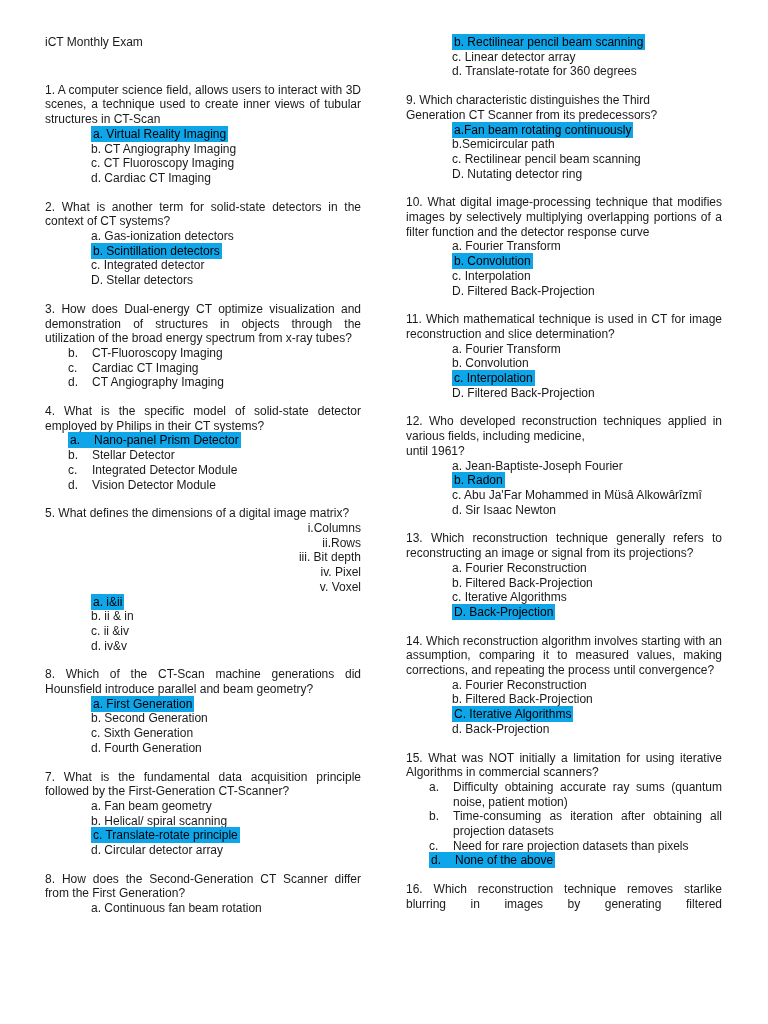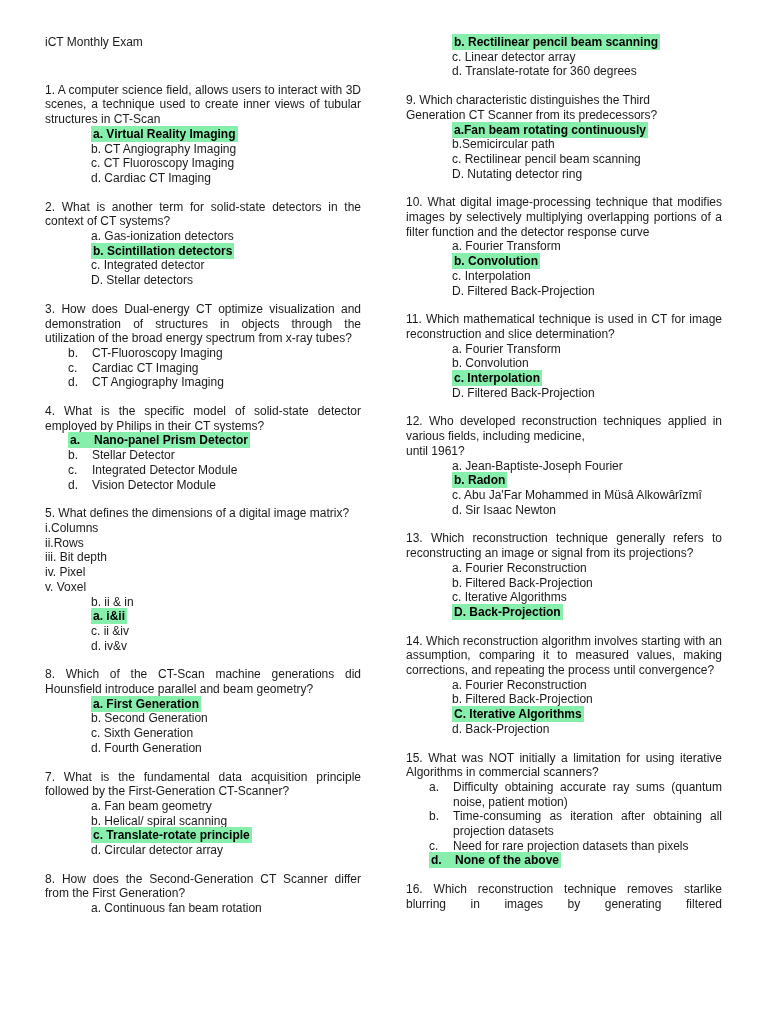--- a/index.html
+++ b/index.html
@@ -8,26 +8,26 @@
     padding:35px 45px 0 45px;overflow:hidden;
     font-family:"Liberation Sans","DejaVu Sans",sans-serif;
     font-size:12px;line-height:14.7px;color:#1a1a1a;border-radius:31px;
   }
   .cols{display:flex;gap:45px;}
   .col{width:316px;flex:0 0 316px;}
   .title{margin-bottom:33px;}
   .question{margin-bottom:14px;}
   .q-text{text-align:justify;white-space:pre-line;}
   .q-text.jlast{text-align-last:justify;}
-  .roman-item{text-align:left;}
+  .roman-item{text-align:right;}
   .opt{text-align:justify;}
   .opt-normal{margin-left:46px;}
   .opt-wide{padding-left:47px;text-indent:-24px;}
   .opt-label{display:inline-block;width:24px;text-indent:0;}
-  .hl{background:#86efac;font-weight:bold;color:#000;padding:1px 2px;}
+  .hl{background:#0ea5e9;font-weight:normal;color:#000;padding:1px 2px;}
 </style>
 </head>
 <body>
 
 <div class="page">
   <div class="cols">
     <div class="col">
       <div class="title">iCT Monthly Exam</div>
       <div id="col-blocks-0">
           <div class="question">
@@ -57,22 +57,22 @@
             <div class="opt opt-wide"><span><span class="opt-label">c.</span>Integrated Detector Module</span></div>
             <div class="opt opt-wide"><span><span class="opt-label">d.</span>Vision Detector Module</span></div>
           </div>
           <div class="question">
             <div class="q-text">5. What defines the dimensions of a digital image matrix?</div>
             <div class="roman-item">i.Columns</div>
             <div class="roman-item">ii.Rows</div>
             <div class="roman-item">iii. Bit depth</div>
             <div class="roman-item">iv. Pixel</div>
             <div class="roman-item">v. Voxel</div>
+            <div class="opt opt-normal"><span class="hl">a. i&amp;ii</span></div>
             <div class="opt opt-normal"><span>b. ii &amp; in</span></div>
-            <div class="opt opt-normal"><span class="hl">a. i&amp;ii</span></div>
             <div class="opt opt-normal"><span>c. ii &amp;iv</span></div>
             <div class="opt opt-normal"><span>d. iv&amp;v</span></div>
           </div>
           <div class="question">
             <div class="q-text">8. Which of the CT-Scan machine generations did Hounsfield introduce parallel and beam geometry?</div>
             <div class="opt opt-normal"><span class="hl">a. First Generation</span></div>
             <div class="opt opt-normal"><span>b. Second Generation</span></div>
             <div class="opt opt-normal"><span>c. Sixth Generation</span></div>
             <div class="opt opt-normal"><span>d. Fourth Generation</span></div>
           </div>

